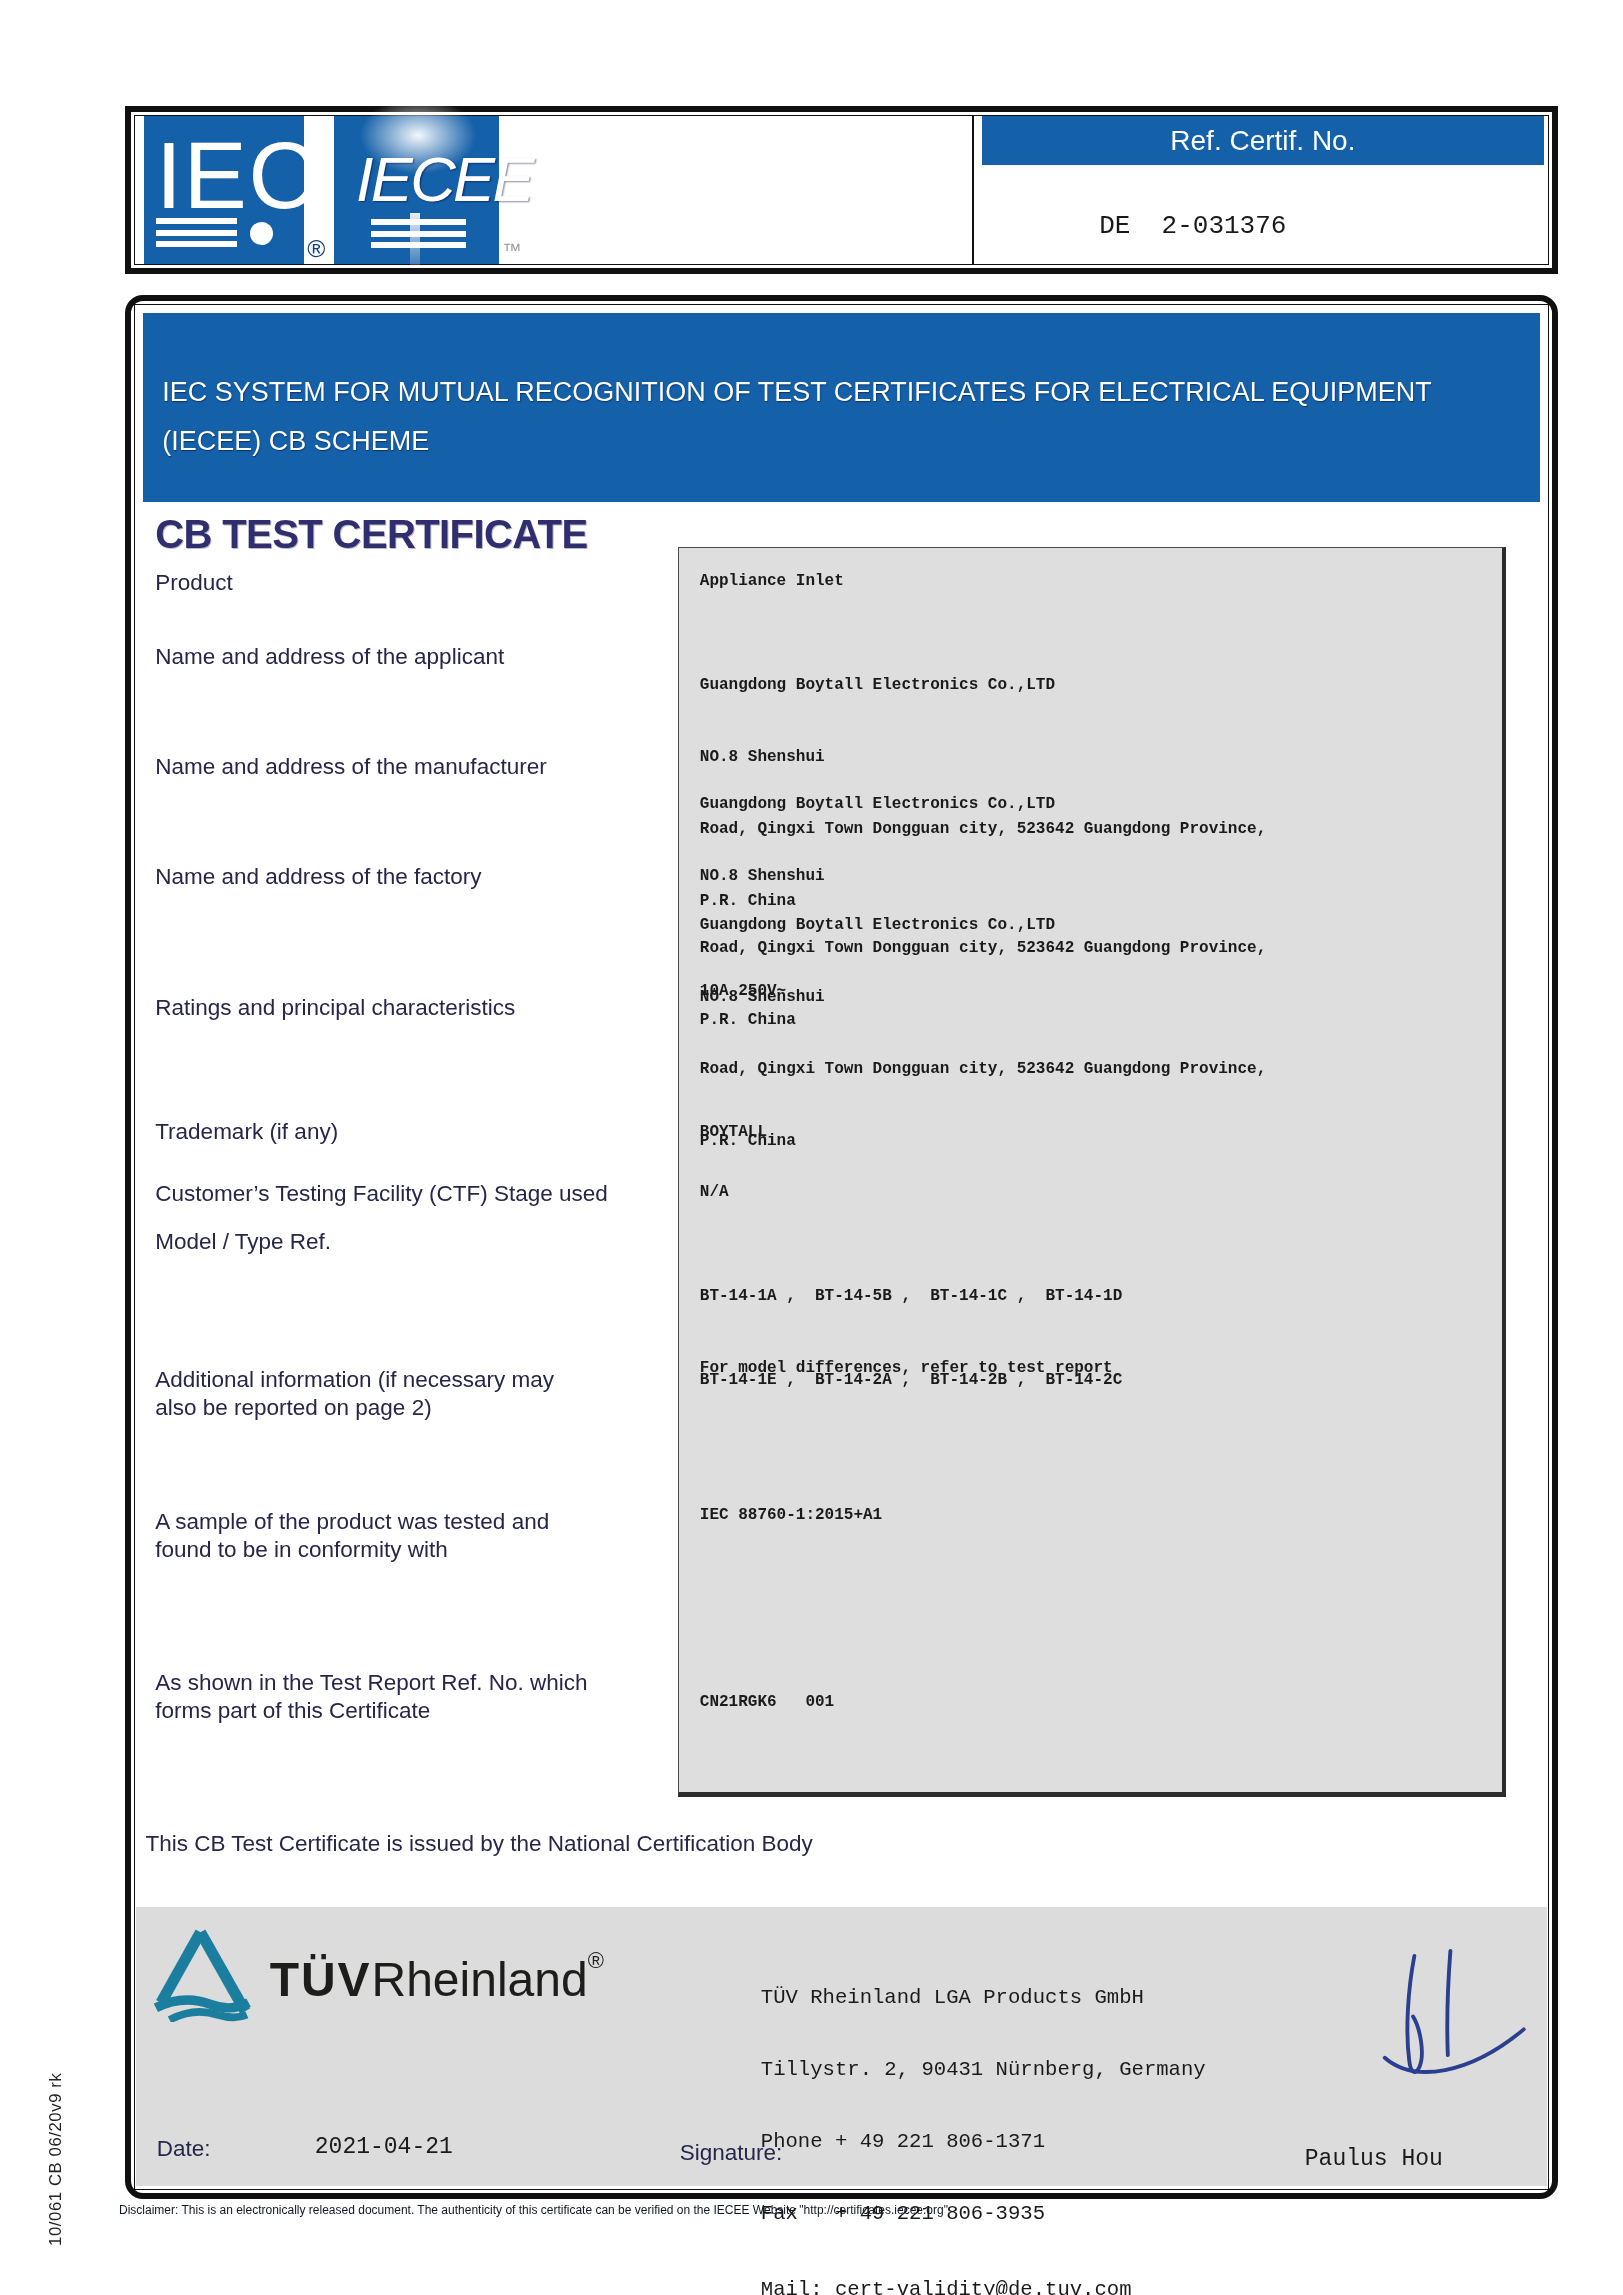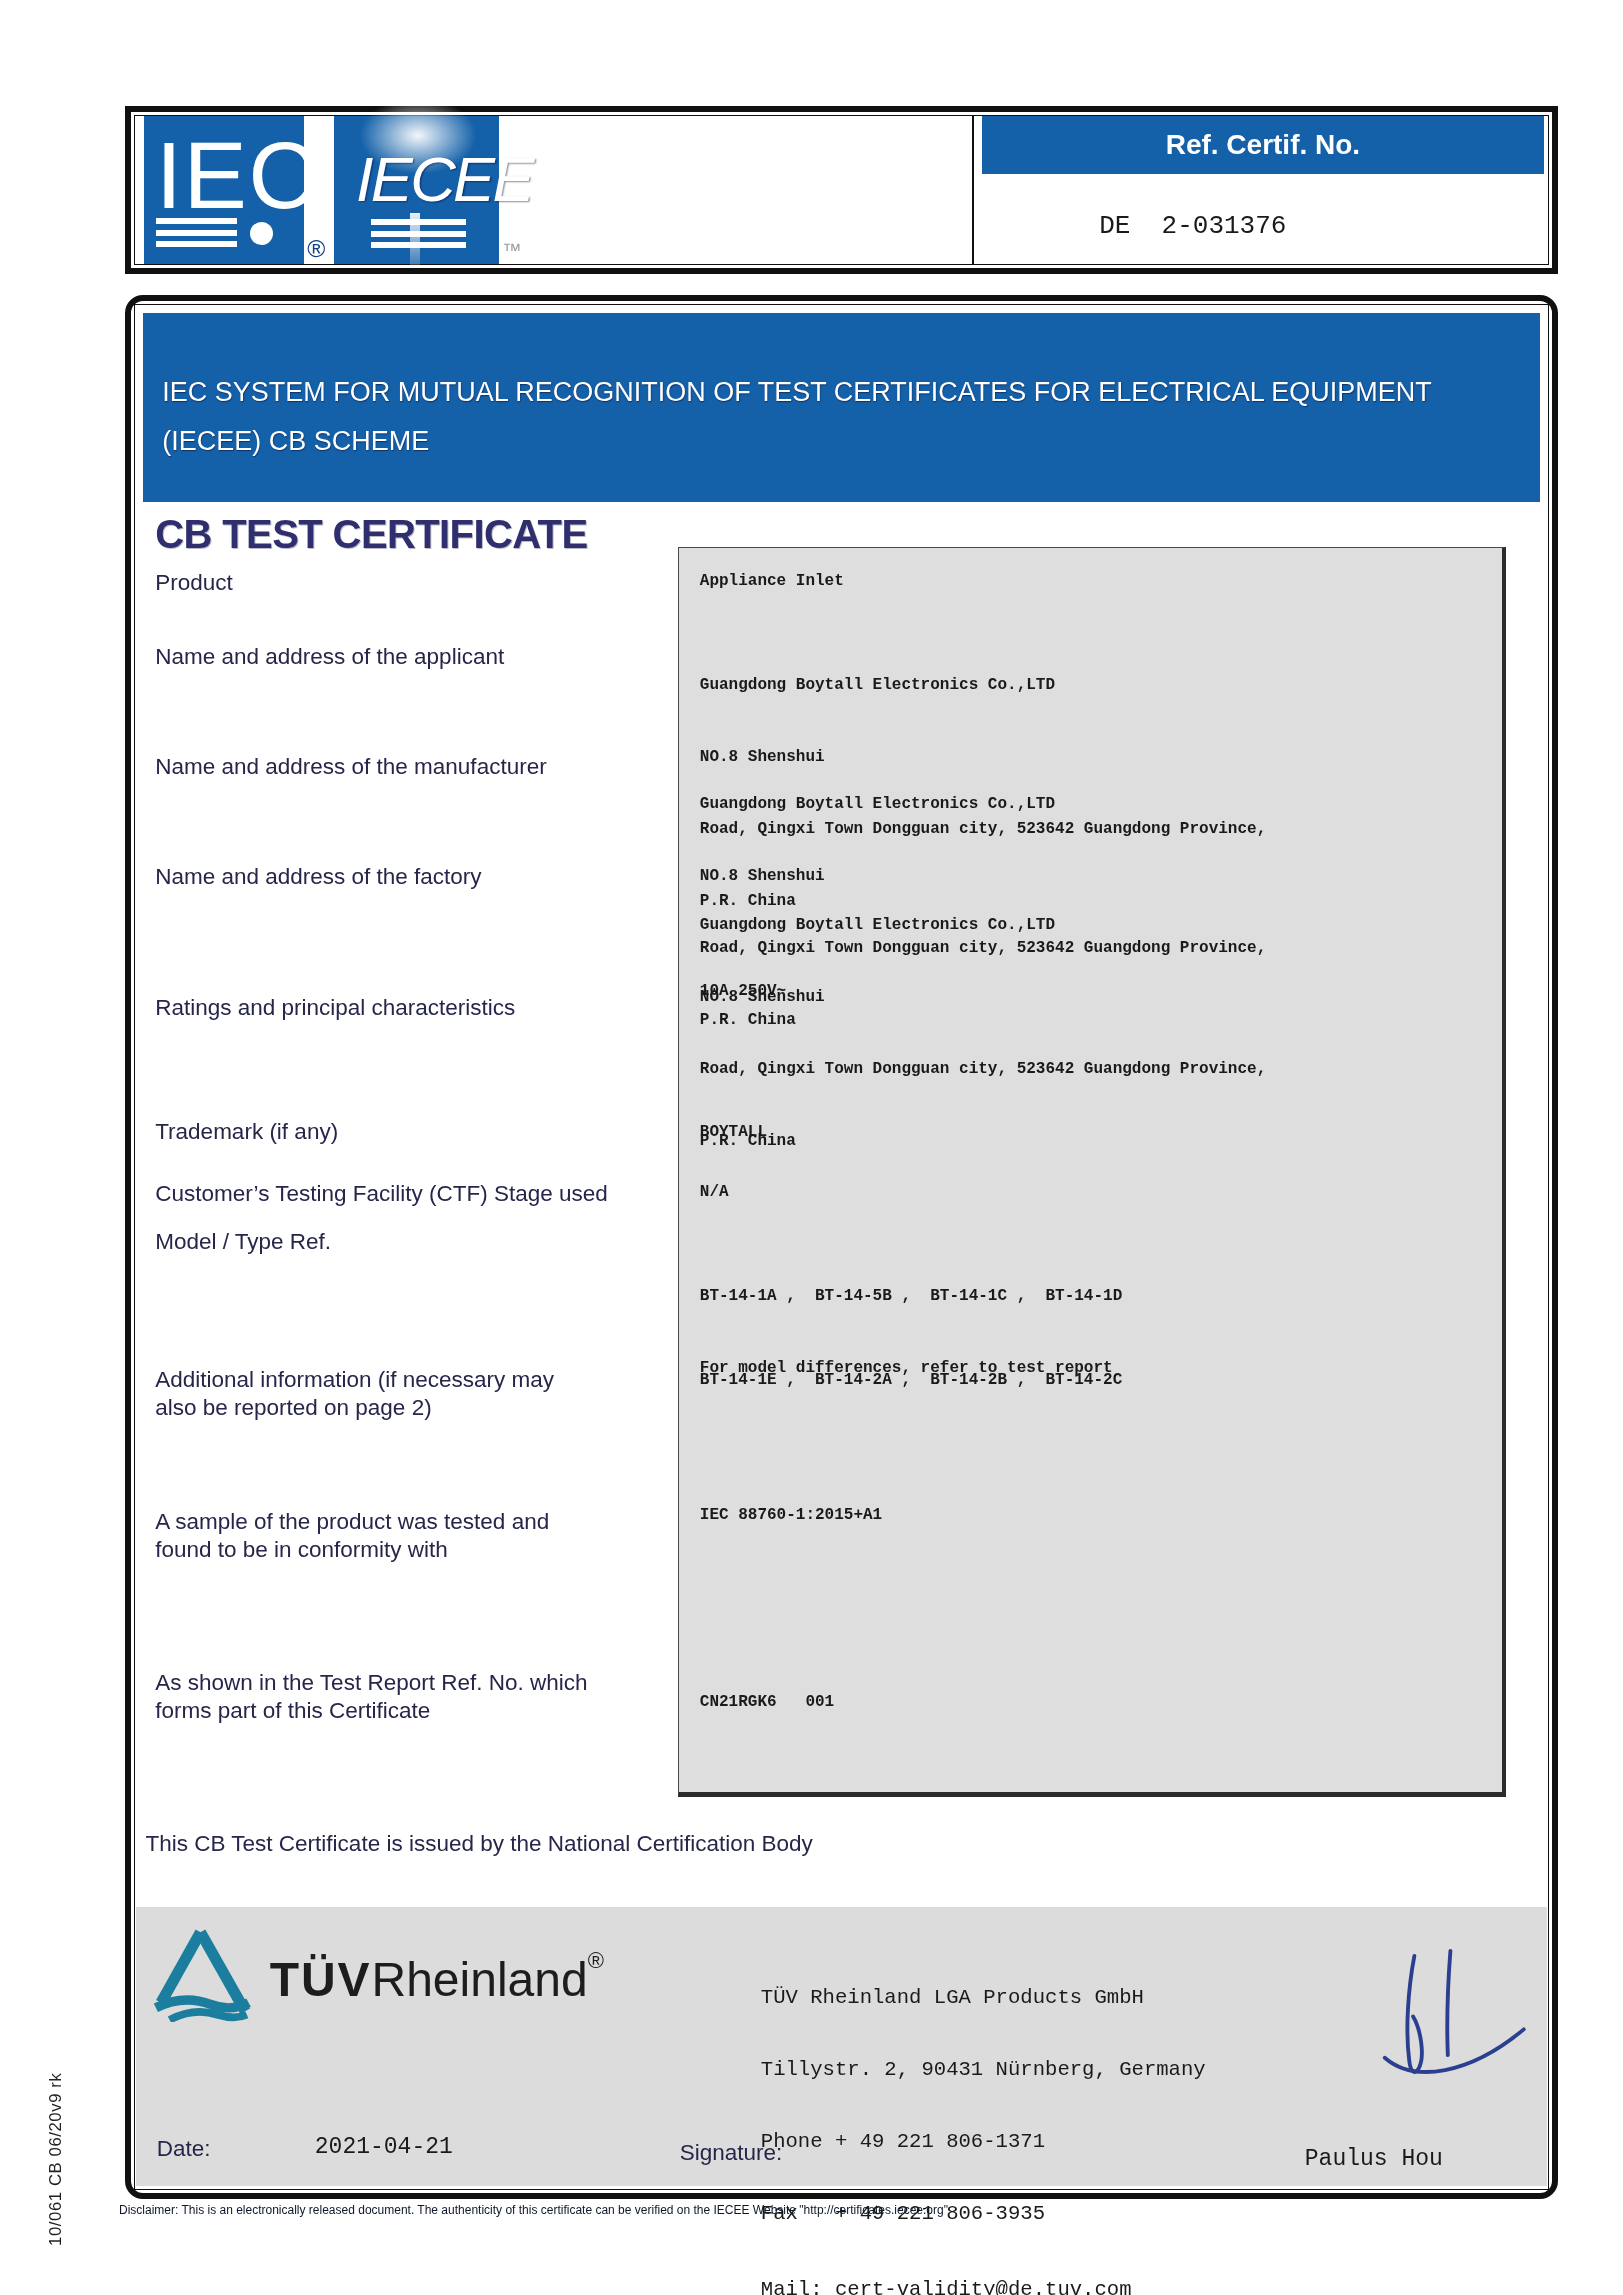--- a/index.html
+++ b/index.html
@@ -20,22 +20,22 @@
   .bars{position:absolute;}
   .bar{background:#fff;height:5.8px;margin-bottom:5.8px;}
   #iec-dot{position:absolute;width:23px;height:23px;border-radius:50%;background:#fff;left:94px;top:3.9px;}
   #iecee-text{position:absolute;left:7.7px;top:27px;color:#fff;font-size:63px;font-weight:400;font-style:italic;letter-spacing:-2.6px;text-shadow:1.3px 1.3px 1.9px rgba(0,0,60,.45);margin-left:14px;}
   #iecee-glow{position:absolute;left:26px;top:-19.3px;width:116px;height:77px;border-radius:50%;
      background:radial-gradient(closest-side,rgba(255,255,255,.95),rgba(255,255,255,0));}
   #iecee-stem{position:absolute;left:76px;top:97px;width:10.3px;height:55px;background:linear-gradient(180deg,rgba(255,255,255,.9),rgba(255,255,255,.15));}
   .sym{position:absolute;font-size:24.5px;color:#0d3e86;}
   #hdr-divider{position:absolute;left:837px;top:0;width:2.6px;height:100%;background:#101010;}
   #ref-cell{position:absolute;left:839px;top:0;right:0;height:100%;background:#fff;}
-  #ref-band{position:absolute;left:7.7px;right:3.9px;top:0;height:58px;background:#1561a9;color:#fff;
-            font-size:28px;display:flex;align-items:center;justify-content:center;font-weight:bold;}
+  #ref-band{position:absolute;left:7.7px;right:3.9px;top:0;height:49px;background:#1561a9;color:#fff;
+            font-size:28px;display:flex;align-items:center;justify-content:center;}
   #ref-value{position:absolute;left:125px;top:95px;font-size:26px;}
   
   #banner{position:absolute;left:7.7px;right:7.7px;top:7.7px;height:189px;background:#1561a9;color:#fff;
           font-size:27px;line-height:49px;padding:55px 0 0 19.3px;box-sizing:border-box;
           text-shadow:0.6px 0.6px 1.3px rgba(0,0,40,.5);}
   #cert-title{position:absolute;left:20px;top:207px;font-size:40px;font-weight:700;letter-spacing:-0.6px;color:#2f2f70;
               text-shadow:1px 1px 0 rgba(60,60,90,.35);}
   #graybox{position:absolute;left:543px;top:242px;width:828px;height:1250px;background:#dedede;
            border:1.9px solid #4a4a4a;border-right:4.5px solid #2b2b2b;border-bottom:5.8px solid #2b2b2b;box-sizing:border-box;}
   #issued{position:absolute;left:10.3px;top:1526px;font-size:22.5px;color:#26264a;}

